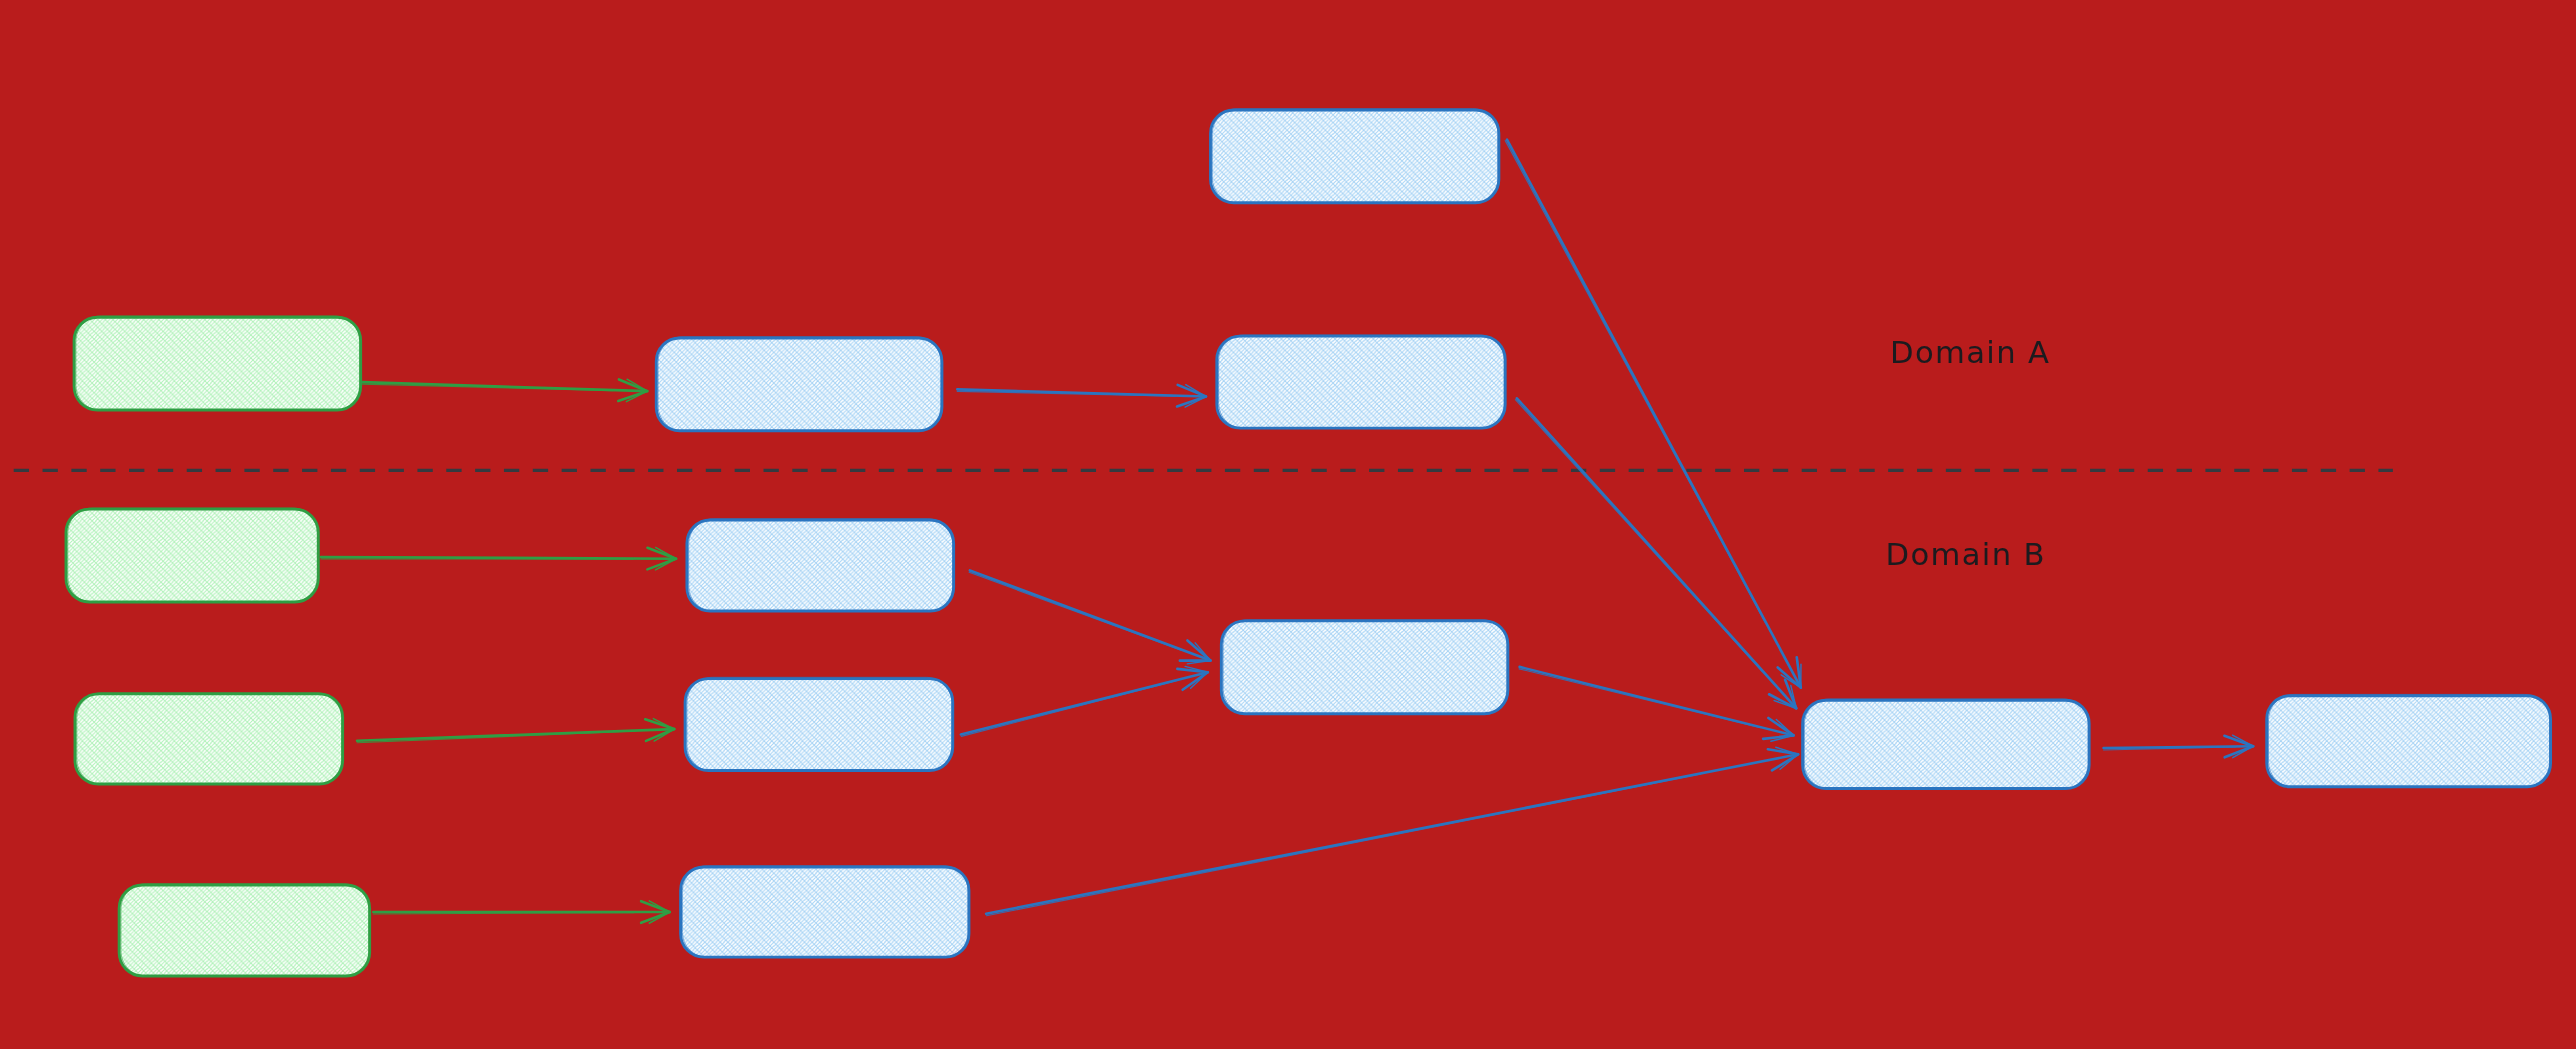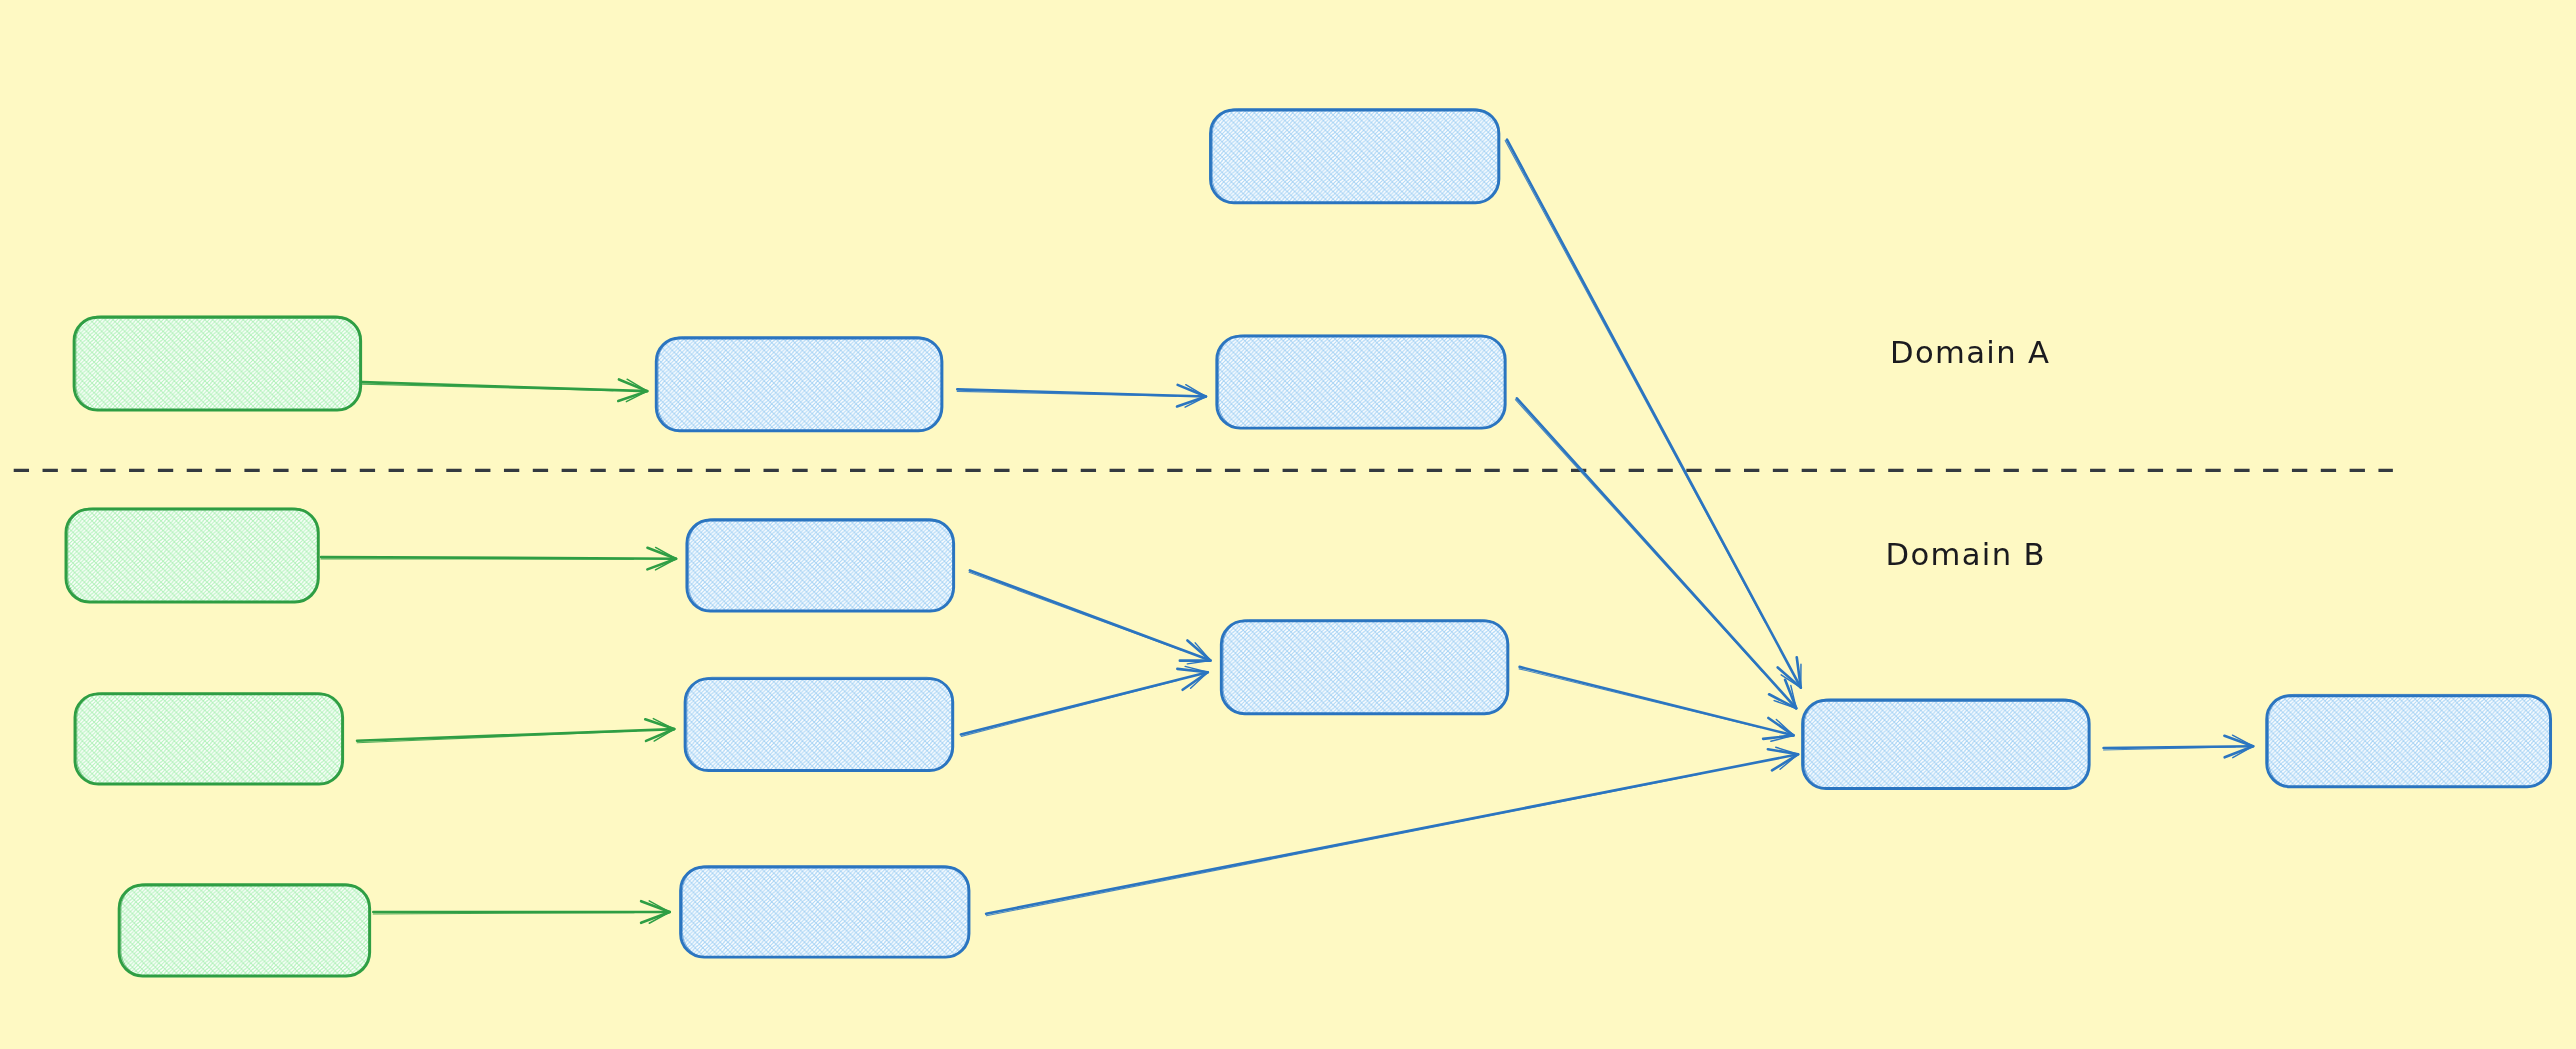--- a/index.html
+++ b/index.html
@@ -4,21 +4,21 @@
 <style>
   html, body {
     margin: 0;
     padding: 0;
     background: #ffffff;
   }
   .canvas-wrap {
     position: relative;
     width: 2576px;
     height: 1049px;
-    background: #fef9c3;
+    background: #b91c1c;
     overflow: hidden;
   }
   svg#diagram {
     display: block;
     width: 2576px;
     height: 1049px;
   }
   svg#diagram text {
     font-family: "DejaVu Sans", "Liberation Sans", sans-serif;
     letter-spacing: 1.5px;

